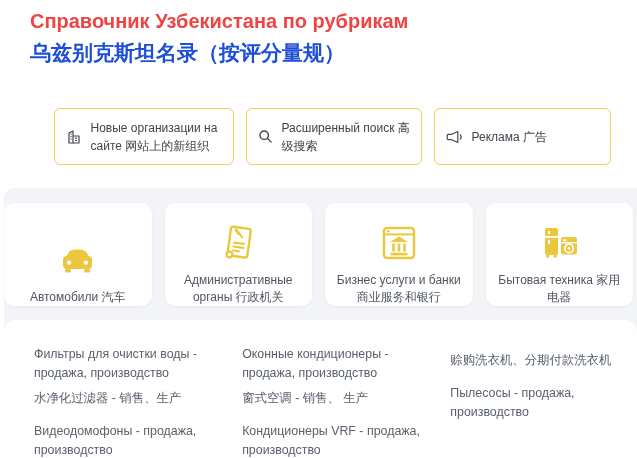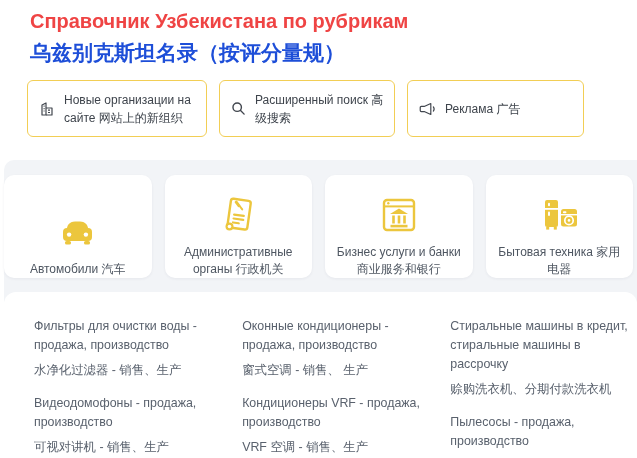--- a/index.html
+++ b/index.html
@@ -9,21 +9,21 @@
     -webkit-font-smoothing:antialiased;
   }
   .page{width:637px;height:458px;display:flex;flex-direction:column;}
 
   
   .header{padding:8px 20px 0 30px;}
   .title-ru{font-size:20px;font-weight:700;color:#ef4444;line-height:26px;}
   .title-zh{font-size:21px;font-weight:700;color:#1d4ed8;line-height:27px;margin-top:5px;}
 
   
-  .quick-links{display:flex;gap:12px;margin:14px 0 0 27px;}
+  .quick-links{display:flex;gap:12px;margin:42px 0 0 27px;justify-content:center;}
   .qbtn{
     box-sizing:border-box;height:57px;background:#fff;
     border:1px solid #f2ce55;border-radius:6px;cursor:pointer;
     display:flex;align-items:center;padding:0 10px 0 11px;
   }
   .qbtn-1{width:180px;}
   .qbtn-2{width:176px;}
   .qbtn-3{width:177px;}
   .qbtn .ic{flex:0 0 auto;color:#41464e;display:flex;align-items:center;margin-right:9px;}
   .qbtn .txt{font-size:12px;line-height:18px;color:#3e444c;}
@@ -219,21 +219,20 @@
           <div class="link-zh">窗式空调 - 销售、 生产</div>
         </div>
         <div class="link-item">
           <div class="link-ru">Кондиционеры VRF - продажа, производство</div>
           <div class="link-zh">VRF 空调 - 销售、生产</div>
         </div>
       </div>
 
       <div class="lcol lcol-3">
         <div class="link-item">
-          <div class="link-ru">Стиральные машины в кредит, стиральные машины в рассрочку</div>
           <div class="link-zh">赊购洗衣机、分期付款洗衣机</div>
         </div>
         <div class="link-item">
           <div class="link-ru">Пылесосы - продажа, производство</div>
 
         </div>
       </div>
 
     </div>
   </div>

